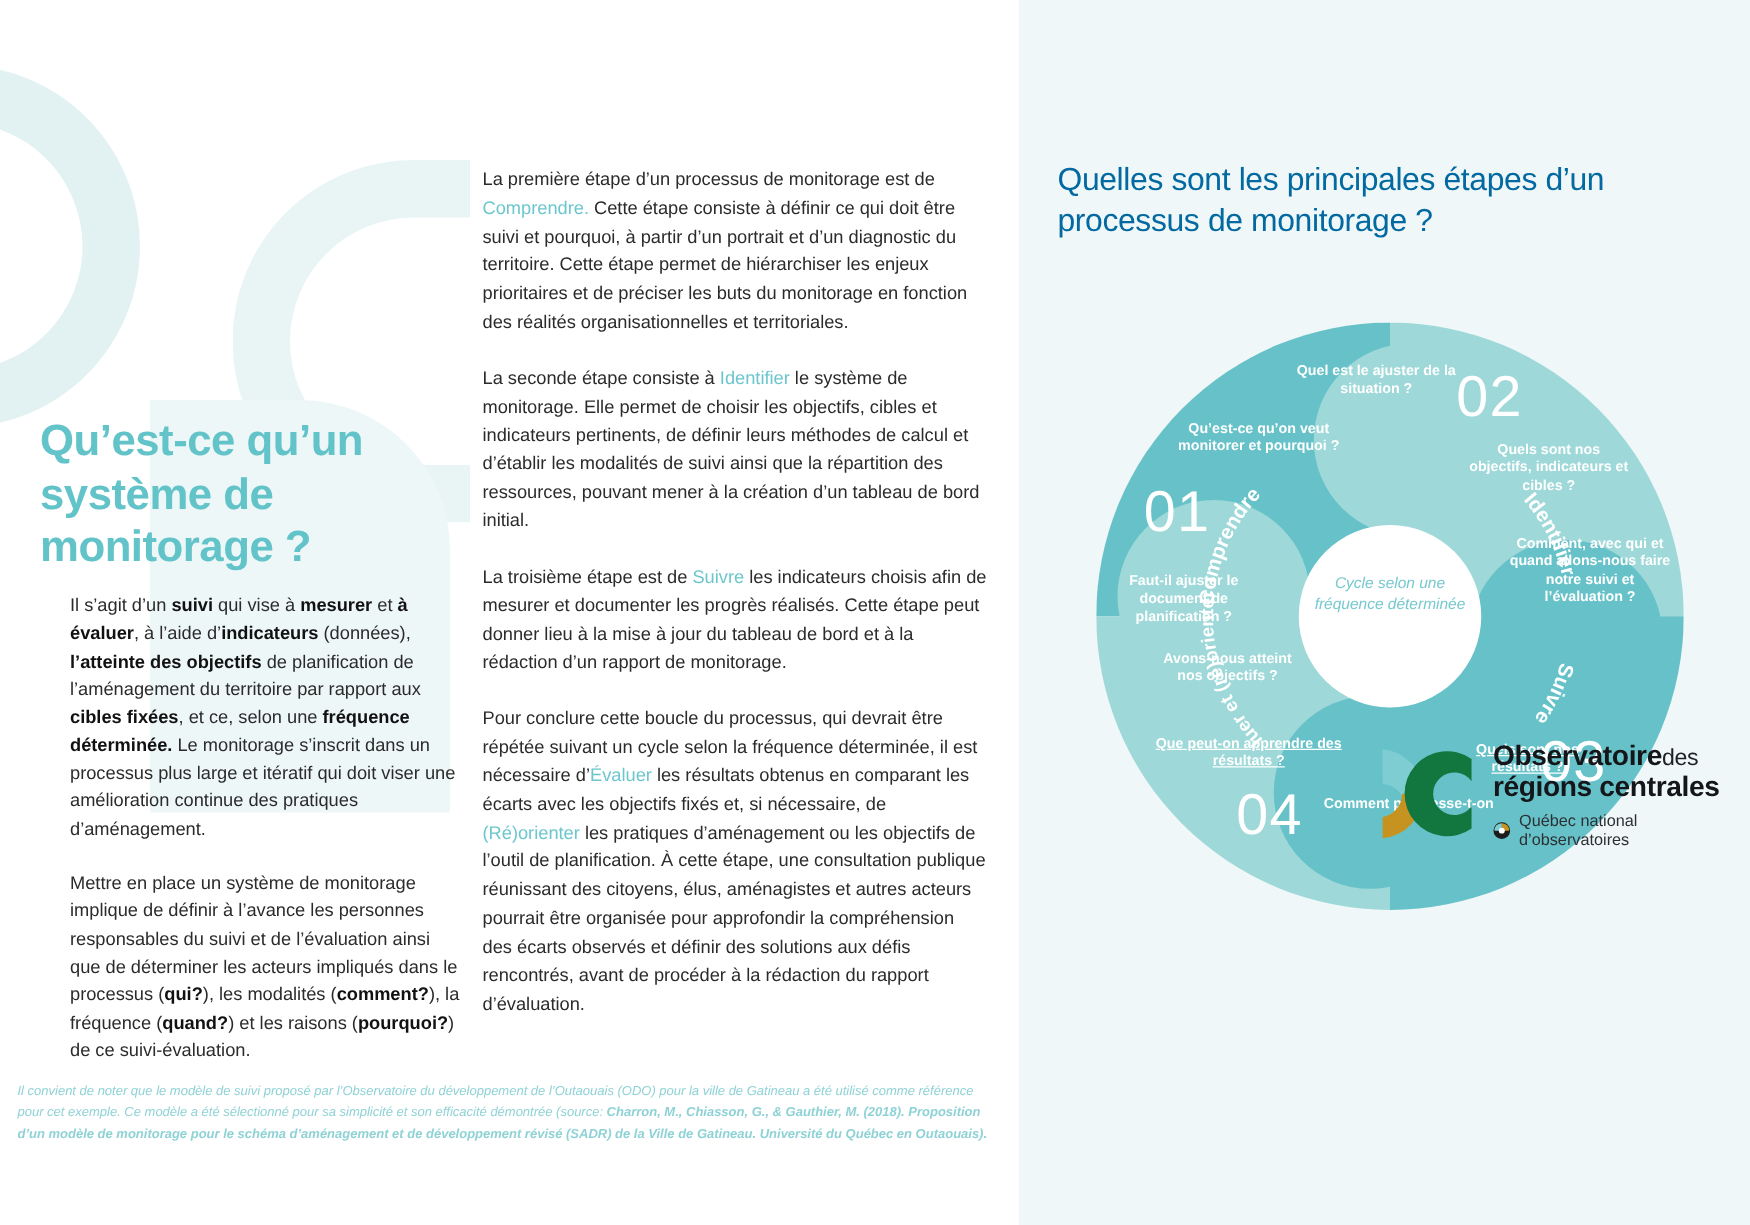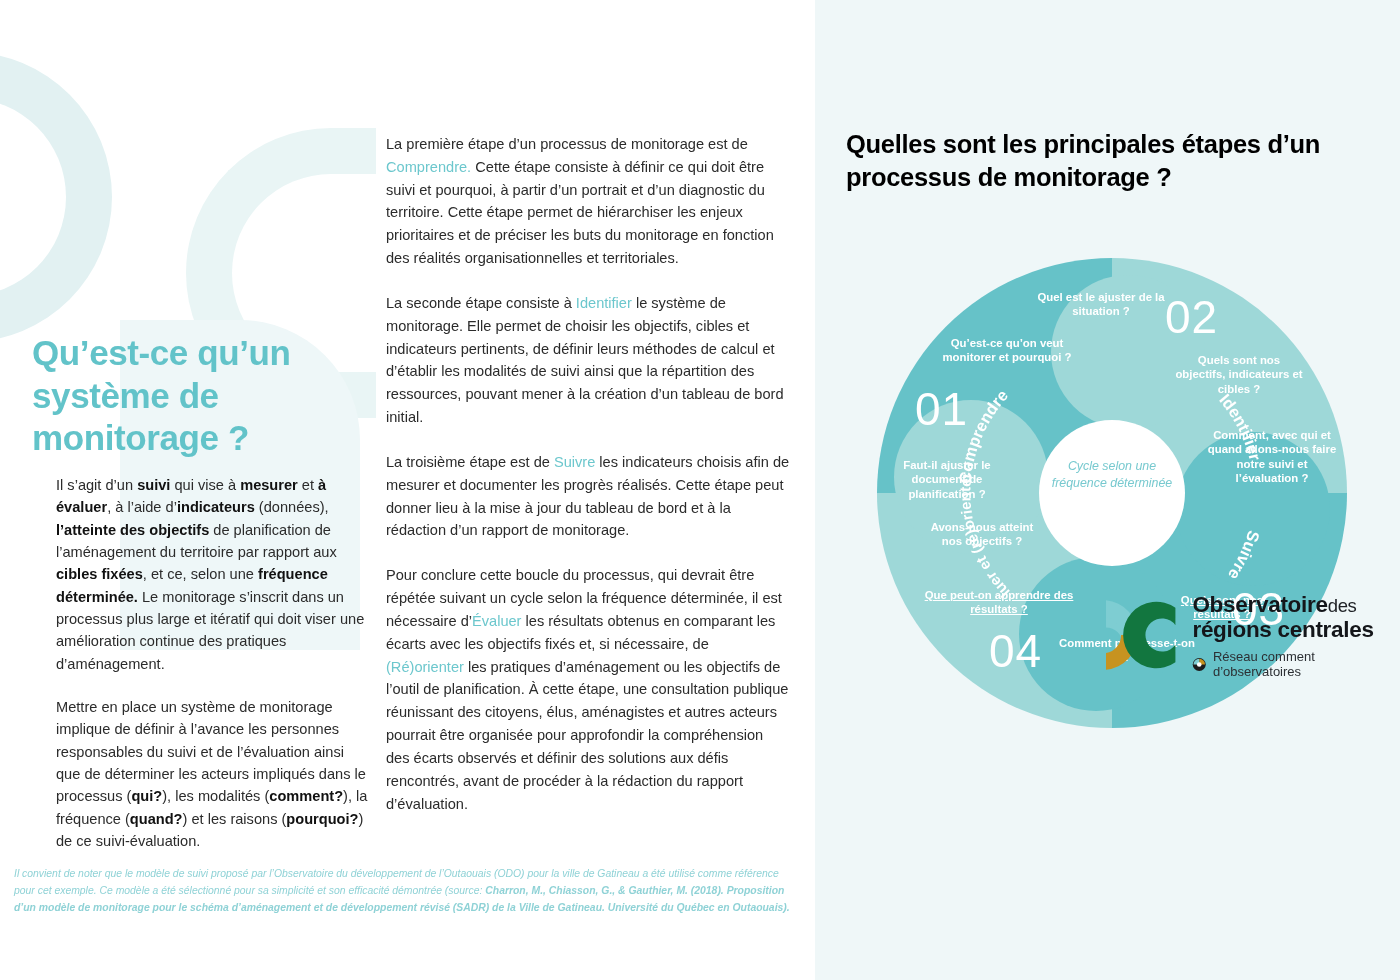--- a/index.html
+++ b/index.html
@@ -73,22 +73,22 @@
 
   
   .right-page {
     position: absolute; left: 815px; top: 0;
     width: 585px; height: 980px;
     background: #eff7f8;
     overflow: hidden;
   }
   .right-title {
     position: absolute; left: 31px; top: 128px; width: 530px;
-    font-size: 25.5px; line-height: 1.3; font-weight: bold;
-    color: #000000; letter-spacing: -0.3px;
+    font-size: 25.5px; line-height: 1.3; font-weight: normal;
+    color: #0369a1; letter-spacing: -0.3px;
   }
 
   
   .wheel {
     position: absolute; left: 62px; top: 258px;
     width: 470px; height: 470px;
   }
   .wheel svg { display:block; width:470px; height:470px; }
 
   .lbl {
@@ -245,19 +245,19 @@
           <span>Observatoire</span><span class="light">des</span>
         </div>
         <div class="logo-l2">régions centrales</div>
         <div class="logo-sub">
           <svg class="rno-dot" viewBox="0 0 20 20" xmlns="http://www.w3.org/2000/svg">
             <circle cx="10" cy="10" r="9" fill="#1c1c1c"></circle>
             <path d="M10 2 A8 8 0 0 1 18 10 L10 10 Z" fill="#c79320"></path>
             <path d="M2 10 A8 8 0 0 1 10 2 L10 10 Z" fill="#7ecdd2"></path>
             <circle cx="10" cy="10" r="3.2" fill="#ffffff"></circle>
           </svg>
-          <span>Réseau comment d’observatoires</span>
+          <span>Québec national d’observatoires</span>
         </div>
       </div>
     </div>
 
   </div>
 </div>
 
 </body></html>

